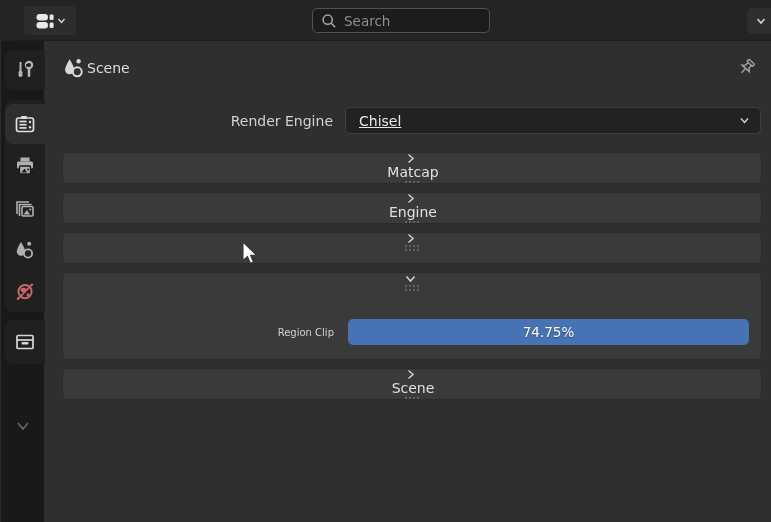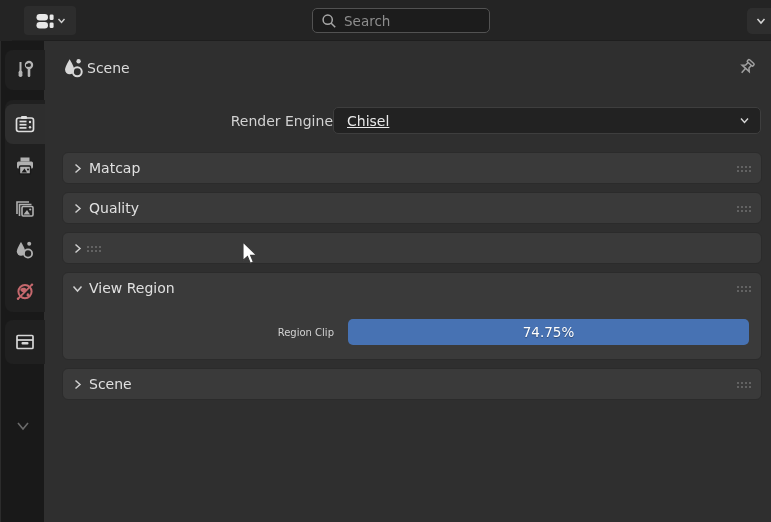--- a/index.html
+++ b/index.html
@@ -38,30 +38,30 @@
 
   
   .main { position:absolute; left:44px; top:41px; width:727px; height:481px;
           background:#2f2f2f; }
   .breadcrumb { display:flex; align-items:center; gap:1px; margin:14px 0 0 18px; height:26px; }
   .breadcrumb-label { color:#dcdcdc; font-size:14px; }
   .pin-btn { position:absolute; right:14px; top:16px; }
 
   .prop-row { display:flex; align-items:center; }
   .re-row { margin-top:26px; height:27px; }
-  .re-row .prop-label { flex:0 0 289px; text-align:right; margin-right:0; color:#d2d2d2; font-size:14px; }
+  .re-row .prop-label { flex:0 0 289px; text-align:right; margin-right:12px; color:#d2d2d2; font-size:14px; }
   .dropdown { flex:1; margin-right:10px; height:27px; background:#222222;
               border:1px solid #3e3e3e; border-radius:5px; display:flex;
               align-items:center; padding:0 10px 0 13px; color:#e8e8e8; font-size:14px;text-decoration:underline; }
   .dropdown .dd-text { flex:1; }
 
   .panels { margin:18px 9px 0 18px; }
   .panel { background:#3a3a3a; border:1px solid #2b2b2b; border-radius:6px;
            margin-bottom:8px; }
-  .panel-header { height:30px; display:flex; align-items:center; padding:0 10px 0 9px; }
+  .panel-header { height:30px; display:flex; align-items:center; padding:0 10px 0 9px;flex-direction:column; }
   .panel-header .pchev { width:14px; display:flex; align-items:center; }
   .panel-title { flex:1; color:#e0e0e0; font-size:14px; margin-left:3px; }
   .drag-dots { width:15px; height:7px;
            background-image:radial-gradient(#626262 1px, transparent 1.1px);
            background-size:4px 4px; background-position:0 0; }
   .panel-body { padding:16px 0 14px 0; }
   .panel-body .prop-label { flex:0 0 271px; text-align:right; margin-right:14px; color:#d2d2d2; font-size:10px; }
   .slider { flex:1; margin-right:12px; height:26px; border-radius:5px; position:relative;
            background:#4772b3; overflow:hidden; display:flex; align-items:center; justify-content:center; }
   .slider-text { color:#ffffff; font-size:13.5px; text-shadow:0 1px 1px rgba(0,0,0,.35); }
@@ -253,21 +253,21 @@
       </div>
     </section>
 
     <section class="panel">
       <div class="panel-header">
         <span class="pchev">
           <svg width="11" height="11" viewBox="0 0 11 11">
               <polyline points="3.5,1.5 8,5.5 3.5,9.5" fill="none" stroke="#cfcfcf" stroke-width="1.5"></polyline>
             </svg>
         </span>
-        <span class="panel-title">Quality</span>
+        <span class="panel-title">Engine</span>
         <span class="drag-dots"></span>
       </div>
     </section>
 
     <section class="panel">
       <div class="panel-header">
         <span class="pchev">
           <svg width="11" height="11" viewBox="0 0 11 11">
               <polyline points="3.5,1.5 8,5.5 3.5,9.5" fill="none" stroke="#cfcfcf" stroke-width="1.5"></polyline>
             </svg>
@@ -277,21 +277,20 @@
     </section>
 
 
     <section class="panel">
       <div class="panel-header">
         <span class="pchev">
           <svg width="11" height="11" viewBox="0 0 11 11">
               <polyline points="1.5,3.5 5.5,8 9.5,3.5" fill="none" stroke="#cfcfcf" stroke-width="1.5"></polyline>
             </svg>
         </span>
-        <span class="panel-title">View Region</span>
         <span class="drag-dots"></span>
       </div>
       <div class="panel-body">
         <div class="prop-row">
           <span class="prop-label">Region Clip</span>
           <div class="slider" style="background: linear-gradient(to right, rgb(71, 114, 179) 100%, rgb(84, 84, 84) 100%);">
             <span class="slider-text">74.75%</span>
           </div>
         </div>
       </div>

